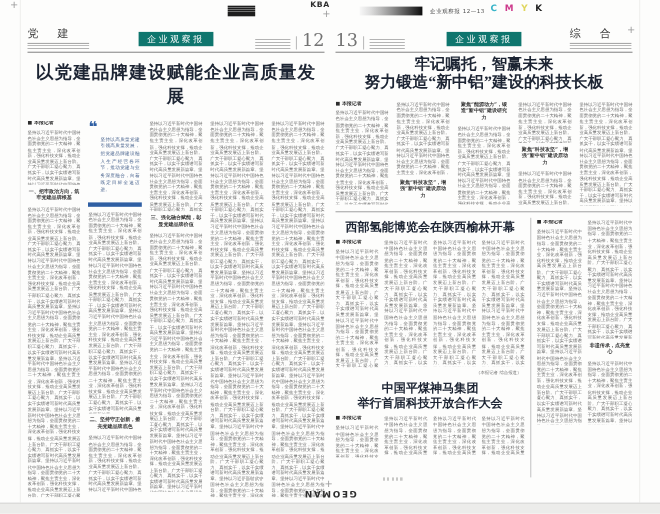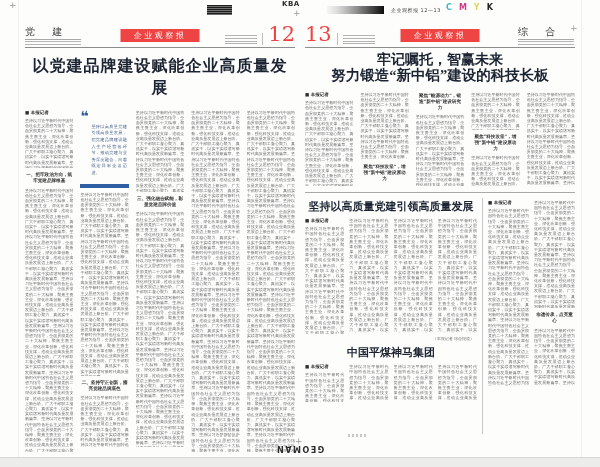--- a/index.html
+++ b/index.html
@@ -18,23 +18,23 @@
   .press{width:60px;text-align:center;transform:rotate(180deg);font-family:"DejaVu Sans","Liberation Sans",sans-serif;
          font-size:8px;font-weight:bold;letter-spacing:1.5px;color:#2d2d2d;}
   .bottom-strip{left:0;width:600px;top:457px;height:10px;background:#ececea;border-top:1px solid #d8d8d6;}
   .edge{top:0;width:1px;height:457px;background:#f0f0ee;}
   
   .page{top:28px;width:270px;height:404px;}
   .pg-header{position:relative;height:19px;border-bottom:1px solid #8d8d8d;}
   .sec-label{font-size:10px;letter-spacing:7px;color:#3c3c3c;line-height:1;white-space:nowrap;}
   .sec-rule{width:56px;height:1px;background:#a8a8a8;margin:2px 0 1px;}
   .microtext{background:repeating-linear-gradient(to bottom,#b4b4b4 0 1px,transparent 1px 2.8px);}
-  .masthead{position:absolute;left:50%;transform:translateX(-50%);top:1px;width:79px;height:13px;background:#ef4444;
+  .masthead{position:absolute;left:50%;transform:translateX(-50%);top:1px;width:68px;height:13px;background:#0f766e;
             color:#fff;font-size:8px;letter-spacing:2.5px;display:flex;align-items:center;justify-content:center;white-space:nowrap;}
-  .pagenum{font-size:21px;color:#ef4444;line-height:1;}
+  .pagenum{font-size:16px;color:#737373;line-height:1;}
   .headline1{margin-top:7px;text-align:center;font-weight:bold;font-size:16px;letter-spacing:1px;color:#1c2433;line-height:22px;}
   .headline2{margin-top:3px;text-align:center;font-weight:bold;color:#1c2433;}
   .headline2 .l1{font-size:14px;line-height:16px;}
   .headline2 .l2{font-size:14.5px;line-height:17px;font-family:Liberation Serif, serif;}
   .cols{display:flex;gap:7px;margin-top:8px;}
   .col{flex:1;overflow:hidden;font-size:4px;line-height:5.2px;color:#6c6c6c;text-align:justify;word-break:break-all;}
   .fill{overflow:hidden;}
   .byline{font-size:4.5px;font-weight:bold;color:#2e2e2e;margin-bottom:3px;white-space:nowrap;overflow:hidden;}
   .subhead{font-weight:bold;color:#343434;font-size:4.6px;line-height:5.8px;text-align:center;margin:4px 1px;word-break:break-all;}
   .lp-cols{height:342px;}
@@ -164,39 +164,40 @@
       </div>
       <div class="col">
         <div class="fill" style="height:95px;">坚持以习近平新时代中国特色社会主义思想为指导，全面贯彻党的二十大精神，聚焦主责主业，深化改革创新，强化科技支撑，推动企业高质量发展迈上新台阶。广大干部职工凝心聚力、真抓实干，以实干实绩谱写新时代高质量发展新篇章。坚持以习近平新时代中国特色社会主义思想为指导，全面贯彻党的二十大精神，聚焦主责主业，深化改革创新，强化科技支撑，推动企业高质量发展迈上新台阶。广大干部职工凝心聚力、真抓实干，以实干实绩谱写新时代高质量发展新篇章。坚持以习近平新时代中国特色社会主义思想为指导，全面贯彻党的二十大精神，聚焦主责主业，深化改革创新，强化科技支撑，推动企业高质量发展迈上新台阶。广大干部职工凝心聚力、真抓实干，以实干实绩谱写新时代高质量发展新篇章。</div>
       </div>
     </div>
 
     <div class="rule-h"></div>
 
     <div class="lower">
       <div class="lower-left">
-        <div class="headline3">坚持以高质量党建引领高质量发展</div>
+        <div class="headline3">西部氢能博览会在陕西榆林开幕</div>
         <div class="cols-s">
           <div class="col">
             <div class="byline">■ 本报记者</div>
             <div class="fill" style="height:108px;">坚持以习近平新时代中国特色社会主义思想为指导，全面贯彻党的二十大精神，聚焦主责主业，深化改革创新，强化科技支撑，推动企业高质量发展迈上新台阶。广大干部职工凝心聚力、真抓实干，以实干实绩谱写新时代高质量发展新篇章。坚持以习近平新时代中国特色社会主义思想为指导，全面贯彻党的二十大精神，聚焦主责主业，深化改革创新，强化科技支撑，推动企业高质量发展迈上新台阶。广大干部职工凝心聚力、真抓实干，以实干实绩谱写新时代高质量发展新篇章。坚持以习近平新时代中国特色社会主义思想为指导，全面贯彻党的二十大精神，聚焦主责主业，深化改革创新，强化科技支撑，推动企业高质量发展迈上新台阶。广大干部职工凝心聚力、真抓实干，以实干实绩谱写新时代高质量发展新篇章。</div>
           </div>
           <div class="col">
             <div class="fill" style="height:115px;">坚持以习近平新时代中国特色社会主义思想为指导，全面贯彻党的二十大精神，聚焦主责主业，深化改革创新，强化科技支撑，推动企业高质量发展迈上新台阶。广大干部职工凝心聚力、真抓实干，以实干实绩谱写新时代高质量发展新篇章。坚持以习近平新时代中国特色社会主义思想为指导，全面贯彻党的二十大精神，聚焦主责主业，深化改革创新，强化科技支撑，推动企业高质量发展迈上新台阶。广大干部职工凝心聚力、真抓实干，以实干实绩谱写新时代高质量发展新篇章。坚持以习近平新时代中国特色社会主义思想为指导，全面贯彻党的二十大精神，聚焦主责主业，深化改革创新，强化科技支撑，推动企业高质量发展迈上新台阶。广大干部职工凝心聚力、真抓实干，以实干实绩谱写新时代高质量发展新篇章。</div>
           </div>
           <div class="col">
             <div class="fill" style="height:115px;">坚持以习近平新时代中国特色社会主义思想为指导，全面贯彻党的二十大精神，聚焦主责主业，深化改革创新，强化科技支撑，推动企业高质量发展迈上新台阶。广大干部职工凝心聚力、真抓实干，以实干实绩谱写新时代高质量发展新篇章。坚持以习近平新时代中国特色社会主义思想为指导，全面贯彻党的二十大精神，聚焦主责主业，深化改革创新，强化科技支撑，推动企业高质量发展迈上新台阶。广大干部职工凝心聚力、真抓实干，以实干实绩谱写新时代高质量发展新篇章。坚持以习近平新时代中国特色社会主义思想为指导，全面贯彻党的二十大精神，聚焦主责主业，深化改革创新，强化科技支撑，推动企业高质量发展迈上新台阶。广大干部职工凝心聚力、真抓实干，以实干实绩谱写新时代高质量发展新篇章。</div>
           </div>
           <div class="col">
             <div class="fill" style="height:115px;">坚持以习近平新时代中国特色社会主义思想为指导，全面贯彻党的二十大精神，聚焦主责主业，深化改革创新，强化科技支撑，推动企业高质量发展迈上新台阶。广大干部职工凝心聚力、真抓实干，以实干实绩谱写新时代高质量发展新篇章。坚持以习近平新时代中国特色社会主义思想为指导，全面贯彻党的二十大精神，聚焦主责主业，深化改革创新，强化科技支撑，推动企业高质量发展迈上新台阶。广大干部职工凝心聚力、真抓实干，以实干实绩谱写新时代高质量发展新篇章。坚持以习近平新时代中国特色社会主义思想为指导，全面贯彻党的二十大精神，聚焦主责主业，深化改革创新，强化科技支撑，推动企业高质量发展迈上新台阶。广大干部职工凝心聚力、真抓实干，以实干实绩谱写新时代高质量发展新篇章。</div>
           </div>
         </div>
         <div class="endnote">（本报记者 综合报道）</div>
         <div class="headline3" style="margin-top:3px;">
           <div>中国平煤神马集团</div>
+          <div>举行首届科技开放合作大会</div>
         </div>
         <div class="cols-s">
           <div class="col">
             <div class="byline">■ 本报记者</div>
             <div class="fill" style="height:30px;">坚持以习近平新时代中国特色社会主义思想为指导，全面贯彻党的二十大精神，聚焦主责主业，深化改革创新，强化科技支撑，推动企业高质量发展迈上新台阶。广大干部职工凝心聚力、真抓实干，以实干实绩谱写新时代高质量发展新篇章。</div>
           </div>
           <div class="col">
             <div class="fill" style="height:37px;">坚持以习近平新时代中国特色社会主义思想为指导，全面贯彻党的二十大精神，聚焦主责主业，深化改革创新，强化科技支撑，推动企业高质量发展迈上新台阶。广大干部职工凝心聚力、真抓实干，以实干实绩谱写新时代高质量发展新篇章。</div>
           </div>
           <div class="col">

